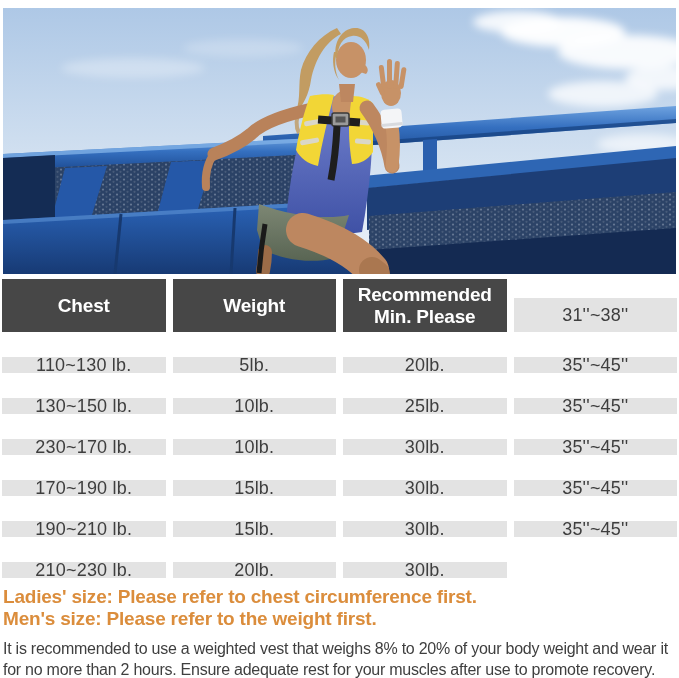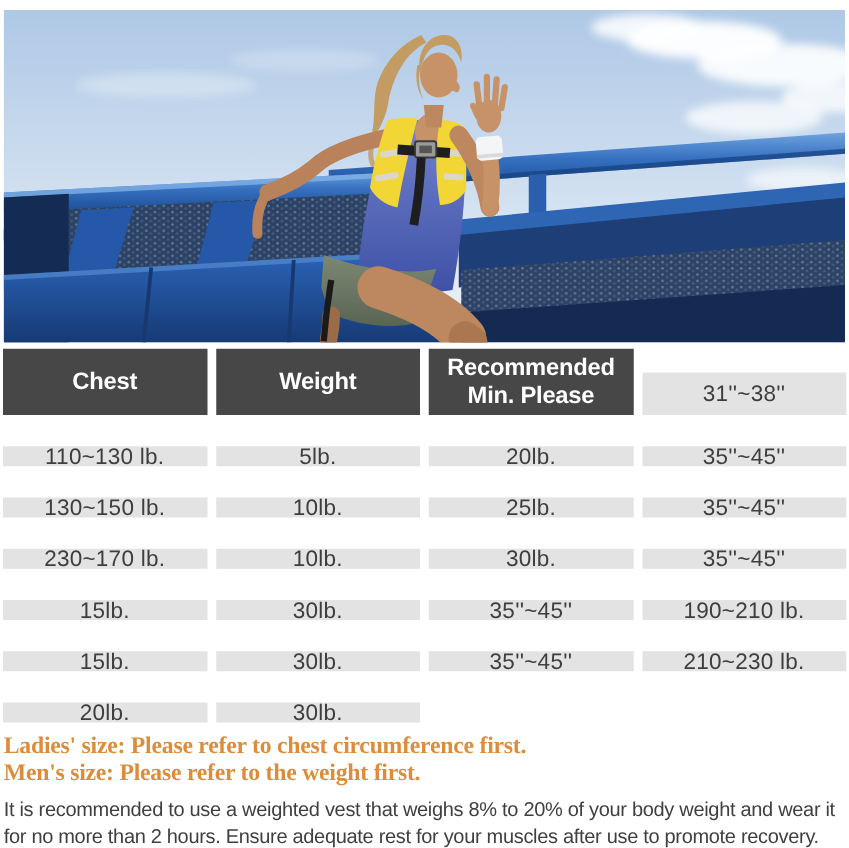--- a/index.html
+++ b/index.html
@@ -23,21 +23,21 @@
   }
   .td{
     background:#e3e3e3;color:#3e3e3e;font-size:18px;
     display:flex;align-items:center;justify-content:center;text-align:center;
     letter-spacing:0.2px;
     margin-top:19px;
   }
   .notes{position:absolute;left:3px;top:586px;width:674px;}
   .note-orange{
     color:#db8d3c;font-weight:bold;font-size:19px;line-height:22px;
-    margin:0;letter-spacing:-0.2px;font-family:Liberation Serif, serif;
+    margin:0;letter-spacing:-0.2px;
   }
   .note-body{
     color:#3f3f3f;font-size:16px;line-height:21px;margin:8px 0 0;
     letter-spacing:-0.25px;
   }
 </style>
 </head>
 <body>
 
 <div class="page">
@@ -196,20 +196,21 @@
     <div class="td">130~150 lb.</div>
     <div class="td">10lb.</div>
     <div class="td">25lb.</div>
 
     <div class="td">35''~45''</div>
     <div class="td">230~170 lb.</div>
     <div class="td">10lb.</div>
     <div class="td">30lb.</div>
 
     <div class="td">35''~45''</div>
+    <div class="td">170~190 lb.</div>
     <div class="td">15lb.</div>
     <div class="td">30lb.</div>
 
     <div class="td">35''~45''</div>
     <div class="td">190~210 lb.</div>
     <div class="td">15lb.</div>
     <div class="td">30lb.</div>
 
     <div class="td">35''~45''</div>
     <div class="td">210~230 lb.</div>

